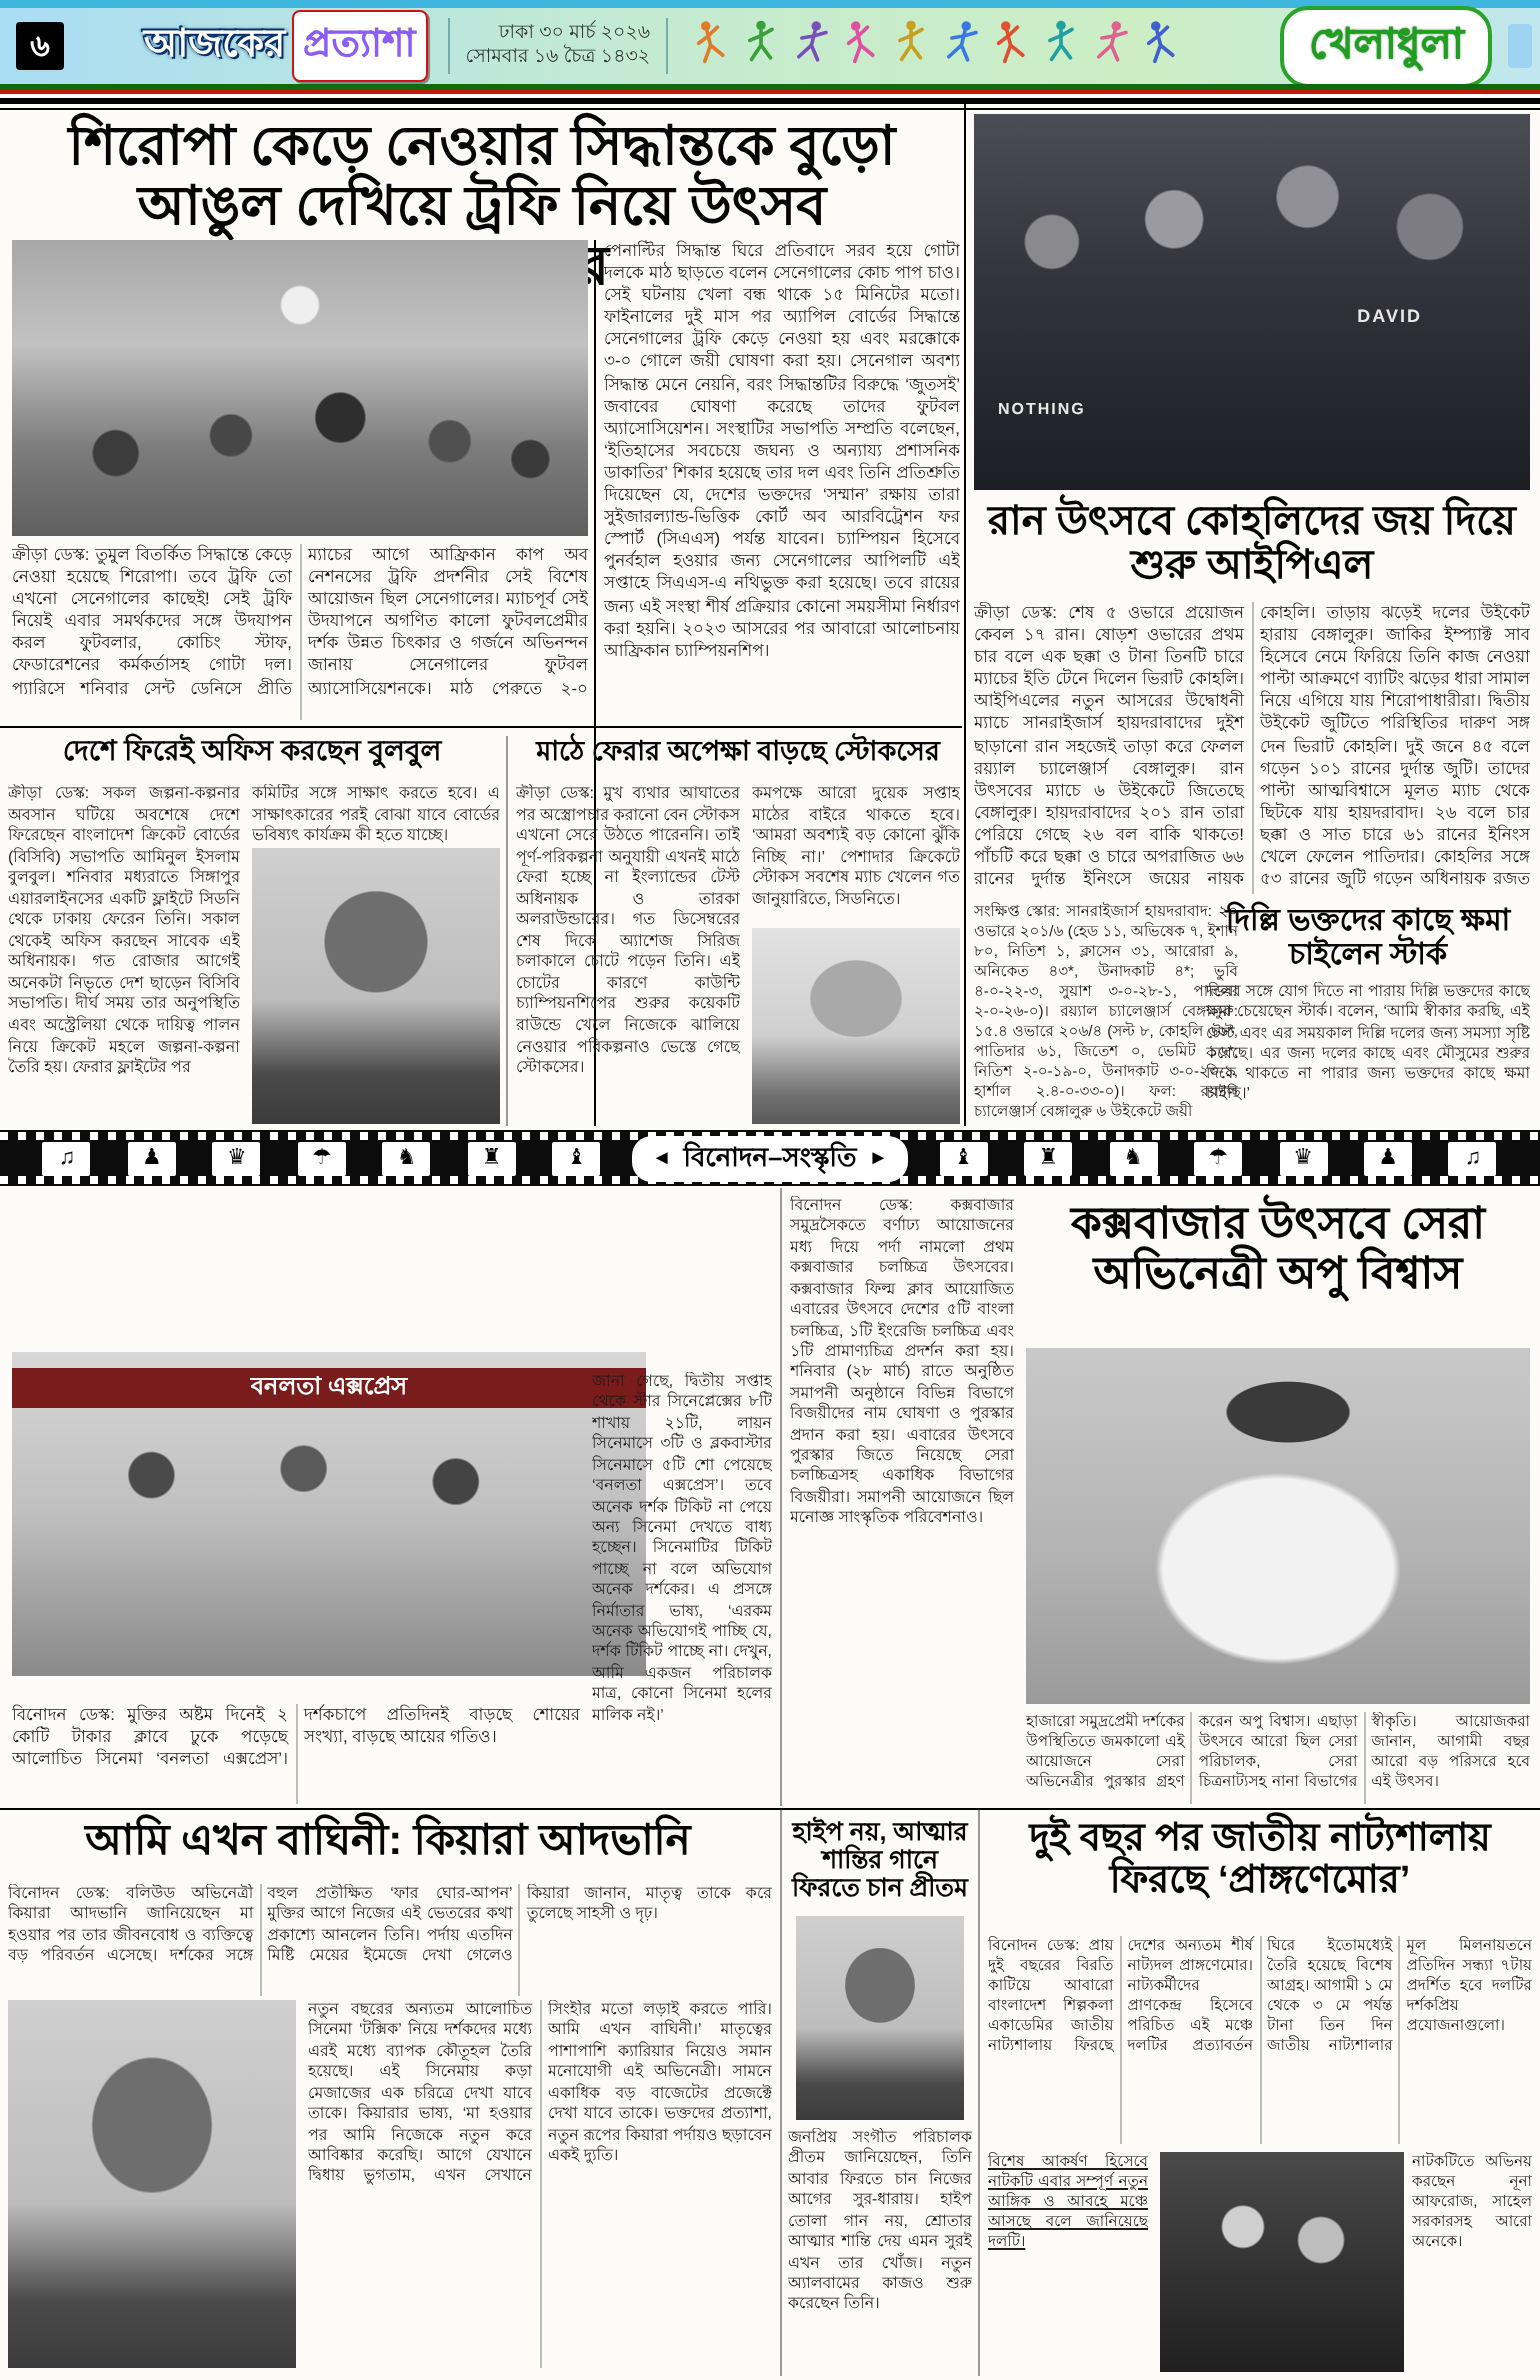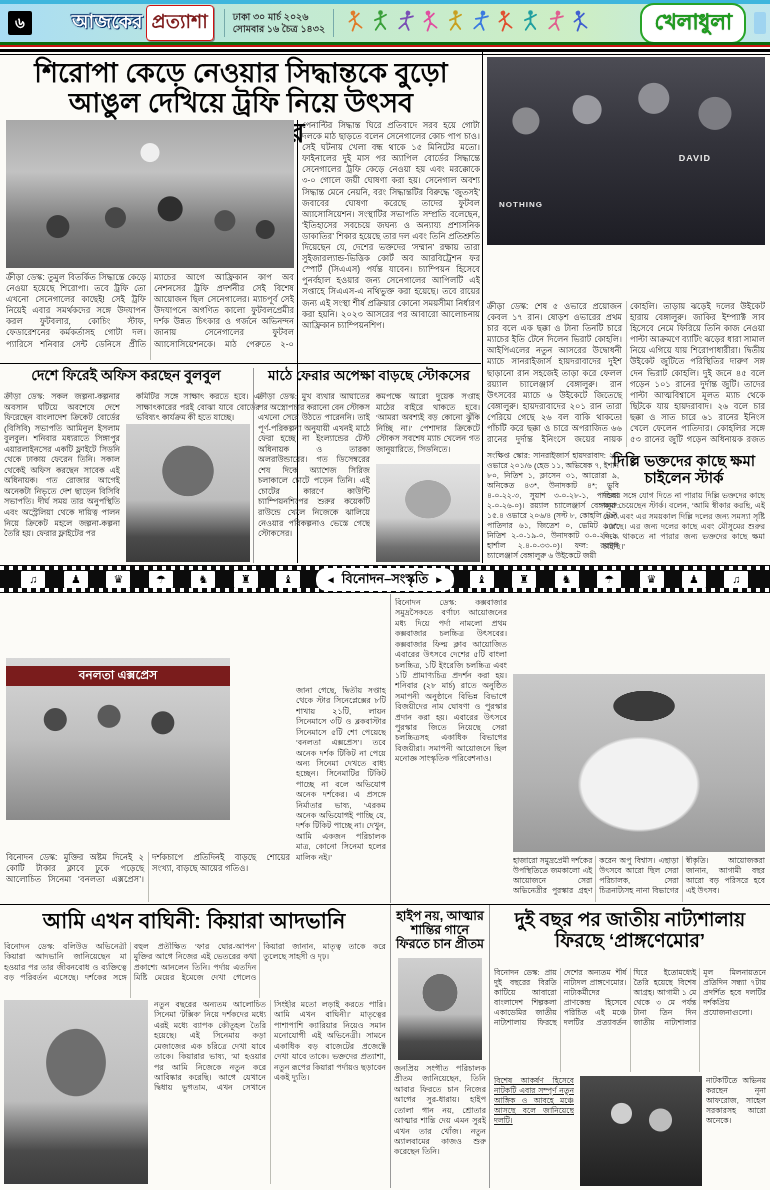--- a/index.html
+++ b/index.html
@@ -9,24 +9,24 @@
   
   .topline{left:0;top:0;width:770px;height:4px;background:#3fb6dd;}
   .banner{left:0;top:4px;width:770px;height:38px;
           background:linear-gradient(90deg,#a9ddf4 0%,#c3ead2 40%,#cdeec4 75%,#bfe6ef 100%);
           display:flex;align-items:center;}
   .banner-greenline{left:0;top:42px;width:770px;height:3px;background:#0e6b0e;}
   .banner-redline{left:0;top:45px;width:770px;height:2px;background:#cc1111;}
   .pageno{width:24px;height:24px;background:#000;color:#fff;display:flex;align-items:center;justify-content:center;
           font-size:15px;font-weight:bold;margin:0 8px 0 8px;border-radius:2px;}
   .paper1{font-size:19px;font-weight:bold;color:#ffffff;text-shadow:0 0 2px #07306b,1px 1px 0 #07306b,-1px -1px 0 #07306b;margin-left:32px;}
-  .paper2{font-size:19px;font-weight:bold;color:#7f1d1d;background:#fff;border:1px solid #d01212;
+  .paper2{font-size:19px;font-weight:bold;color:#8b5cf6;background:#fff;border:1px solid #d01212;
           border-radius:4px;padding:1px 5px;margin-left:3px;box-shadow:1px 1px 0 #888;}
   .dateblock{margin-left:10px;padding:2px 8px;border-left:1px solid #7aa;border-right:1px solid #7aa;
-             font-size:9.5px;font-weight:bold;color:#333;line-height:1.3;white-space:nowrap;}
+             font-size:9.5px;font-weight:normal;color:#333;line-height:1.3;white-space:nowrap;text-align:right;}
   .iconrow{display:flex;align-items:center;gap:6px;margin-left:12px;flex:1;}
   .sport-icon{display:inline-block;}
   .sectionbox{background:#fff;border:2px solid #28a428;border-radius:14px;padding:1px 12px;
               font-size:21px;font-weight:bold;color:#1f9e1f;text-shadow:0 0 1px #0a5c0a;margin-right:8px;white-space:nowrap;}
   .bluetab{width:12px;height:22px;background:#9fd4f0;margin-right:4px;border-radius:2px;}
   
   .hrule{background:#000;}
   .vrule{background:#000;width:1px;}
   
   .head{font-weight:bold;color:#050505;text-align:center;line-height:1.12;letter-spacing:0;}
@@ -155,29 +155,30 @@
   <div class="abs photo ph-trophy" style="left:6px;top:120px;width:288px;height:148px;"></div>
   <div class="abs btx" style="left:302px;top:120px;width:178px;height:242px;">পেনাল্টির সিদ্ধান্ত ঘিরে প্রতিবাদে সরব হয়ে গোটা দলকে মাঠ ছাড়তে বলেন সেনেগালের কোচ পাপ চাও। সেই ঘটনায় খেলা বন্ধ থাকে ১৫ মিনিটের মতো। ফাইনালের দুই মাস পর অ্যাপিল বোর্ডের সিদ্ধান্তে সেনেগালের ট্রফি কেড়ে নেওয়া হয় এবং মরক্কোকে ৩-০ গোলে জয়ী ঘোষণা করা হয়। সেনেগাল অবশ্য সিদ্ধান্ত মেনে নেয়নি, বরং সিদ্ধান্তটির বিরুদ্ধে ‘জুতসই’ জবাবের ঘোষণা করেছে তাদের ফুটবল অ্যাসোসিয়েশন। সংস্থাটির সভাপতি সম্প্রতি বলেছেন, ‘ইতিহাসের সবচেয়ে জঘন্য ও অন্যায্য প্রশাসনিক ডাকাতির’ শিকার হয়েছে তার দল এবং তিনি প্রতিশ্রুতি দিয়েছেন যে, দেশের ভক্তদের ‘সম্মান’ রক্ষায় তারা সুইজারল্যান্ড-ভিত্তিক কোর্ট অব আরবিট্রেশন ফর স্পোর্ট (সিএএস) পর্যন্ত যাবেন। চ্যাম্পিয়ন হিসেবে পুনর্বহাল হওয়ার জন্য সেনেগালের আপিলটি এই সপ্তাহে সিএএস-এ নথিভুক্ত করা হয়েছে। তবে রায়ের জন্য এই সংস্থা শীর্ষ প্রক্রিয়ার কোনো সময়সীমা নির্ধারণ করা হয়নি। ২০২৩ আসরের পর আবারো আলোচনায় আফ্রিকান চ্যাম্পিয়নশিপ।</div>
   <div class="abs btx cols2" style="left:6px;top:272px;width:288px;height:88px;">ক্রীড়া ডেস্ক: তুমুল বিতর্কিত সিদ্ধান্তে কেড়ে নেওয়া হয়েছে শিরোপা। তবে ট্রফি তো এখনো সেনেগালের কাছেই! সেই ট্রফি নিয়েই এবার সমর্থকদের সঙ্গে উদযাপন করল ফুটবলার, কোচিং স্টাফ, ফেডারেশনের কর্মকর্তাসহ গোটা দল। প্যারিসে শনিবার সেন্ট ডেনিসে প্রীতি ম্যাচের আগে আফ্রিকান কাপ অব নেশনসের ট্রফি প্রদর্শনীর সেই বিশেষ আয়োজন ছিল সেনেগালের। ম্যাচপূর্ব সেই উদযাপনে অগণিত কালো ফুটবলপ্রেমীর দর্শক উন্নত চিৎকার ও গর্জনে অভিনন্দন জানায় সেনেগালের ফুটবল অ্যাসোসিয়েশনকে। মাঠ পেরুতে ২-০ গোলে হারিয়ে ট্রফি নিয়ে গ্যালারি ঘুরে মাঠ প্রদক্ষিণ করে ট্রফি নিয়ে উৎসবে মাতে সেনেগাল দল।</div>
   <div class="abs vrule" style="left:297px;top:120px;height:443px;"></div>
 
   <div class="abs vrule" style="left:482px;top:50px;height:513px;"></div>
   <div class="abs photo ph-rcb" style="left:487px;top:57px;width:278px;height:188px;">
     <span class="jersey-txt" style="left:12px;bottom:36px;font-size:8px;">NOTHING</span>
     <span class="jersey-txt" style="right:54px;top:96px;font-size:9px;">DAVID</span>
   </div>
+  <div class="abs head" style="left:487px;top:250px;width:278px;font-size:20px;">রান উৎসবে কোহলিদের জয় দিয়ে শুরু আইপিএল</div>
   <div class="abs btx cols2" style="left:487px;top:301px;width:278px;height:146px;">ক্রীড়া ডেস্ক: শেষ ৫ ওভারে প্রয়োজন কেবল ১৭ রান। ষোড়শ ওভারের প্রথম চার বলে এক ছক্কা ও টানা তিনটি চারে ম্যাচের ইতি টেনে দিলেন ভিরাট কোহলি। আইপিএলের নতুন আসরের উদ্বোধনী ম্যাচে সানরাইজার্স হায়দরাবাদের দুইশ ছাড়ানো রান সহজেই তাড়া করে ফেলল রয়্যাল চ্যালেঞ্জার্স বেঙ্গালুরু। রান উৎসবের ম্যাচে ৬ উইকেটে জিতেছে বেঙ্গালুরু। হায়দরাবাদের ২০১ রান তারা পেরিয়ে গেছে ২৬ বল বাকি থাকতে! পাঁচটি করে ছক্কা ও চারে অপরাজিত ৬৬ রানের দুর্দান্ত ইনিংসে জয়ের নায়ক কোহলি। তাড়ায় ঝড়েই দলের উইকেট হারায় বেঙ্গালুরু। জাকির ইম্প্যাক্ট সাব হিসেবে নেমে ফিরিয়ে তিনি কাজ নেওয়া পাল্টা আক্রমণে ব্যাটিং ঝড়ের ধারা সামাল নিয়ে এগিয়ে যায় শিরোপাধারীরা। দ্বিতীয় উইকেট জুটিতে পরিস্থিতির দারুণ সঙ্গ দেন ভিরাট কোহলি। দুই জনে ৪৫ বলে গড়েন ১০১ রানের দুর্দান্ত জুটি। তাদের পাল্টা আত্মবিশ্বাসে মূলত ম্যাচ থেকে ছিটকে যায় হায়দরাবাদ। ২৬ বলে চার ছক্কা ও সাত চারে ৬১ রানের ইনিংস খেলে ফেলেন পাতিদার। কোহলির সঙ্গে ৫৩ রানের জুটি গড়েন অধিনায়ক রজত পাতিদার। ১২ বলে তিনি খেলেন ৩১ রানের ছোট্ট কিন্তু কার্যকর ইনিংস।</div>
   <div class="abs btx" style="left:487px;top:451px;width:132px;height:112px;font-size:7.6px;">সংক্ষিপ্ত স্কোর: সানরাইজার্স হায়দরাবাদ: ২০ ওভারে ২০১/৬ (হেড ১১, অভিষেক ৭, ইশান ৮০, নিতিশ ১, ক্লাসেন ৩১, আরোরা ৯, অনিকেত ৪৩*, উনাদকাট ৪*; ভুবি ৪-০-২২-৩, সুয়াশ ৩-০-২৮-১, পান্ডিয়া ২-০-২৬-০)। রয়্যাল চ্যালেঞ্জার্স বেঙ্গালুরু: ১৫.৪ ওভারে ২০৬/৪ (সল্ট ৮, কোহলি ৬৬*, পাতিদার ৬১, জিতেশ ০, ভেমিট ১৬*; নিতিশ ২-০-১৯-০, উনাদকাট ৩-০-২৩-১, হার্শাল ২.৪-০-৩৩-০)। ফল: রয়্যাল চ্যালেঞ্জার্স বেঙ্গালুরু ৬ উইকেটে জয়ী</div>
   <div class="abs head" style="left:603px;top:453px;width:162px;font-size:15px;">দিল্লি ভক্তদের কাছে ক্ষমা চাইলেন স্টার্ক</div>
   <div class="abs btx" style="left:603px;top:491px;width:162px;height:72px;font-size:7.8px;">দলের সঙ্গে যোগ দিতে না পারায় দিল্লি ভক্তদের কাছে ক্ষমা চেয়েছেন স্টার্ক। বলেন, ‘আমি স্বীকার করছি, এই টেস্ট এবং এর সময়কাল দিল্লি দলের জন্য সমস্যা সৃষ্টি করেছে। এর জন্য দলের কাছে এবং মৌসুমের শুরুর দিকে থাকতে না পারার জন্য ভক্তদের কাছে ক্ষমা চাইছি।’</div>
 
   <div class="abs hrule" style="left:0;top:363px;width:481px;height:1px;"></div>
   <div class="abs head" style="left:2px;top:368px;width:248px;font-size:14px;white-space:nowrap;">দেশে ফিরেই অফিস করছেন বুলবুল</div>
   <div class="abs btx" style="left:4px;top:392px;width:116px;height:170px;font-size:8px;">ক্রীড়া ডেস্ক: সকল জল্পনা-কল্পনার অবসান ঘটিয়ে অবশেষে দেশে ফিরেছেন বাংলাদেশ ক্রিকেট বোর্ডের (বিসিবি) সভাপতি আমিনুল ইসলাম বুলবুল। শনিবার মধ্যরাতে সিঙ্গাপুর এয়ারলাইনসের একটি ফ্লাইটে সিডনি থেকে ঢাকায় ফেরেন তিনি। সকাল থেকেই অফিস করছেন সাবেক এই অধিনায়ক। গত রোজার আগেই অনেকটা নিভৃতে দেশ ছাড়েন বিসিবি সভাপতি। দীর্ঘ সময় তার অনুপস্থিতি এবং অস্ট্রেলিয়া থেকে দায়িত্ব পালন নিয়ে ক্রিকেট মহলে জল্পনা-কল্পনা তৈরি হয়। ফেরার ফ্লাইটের পর</div>
-  <div class="abs btx" style="left:126px;top:392px;width:124px;height:30px;font-size:8px;margin-left:10px;">কমিটির সঙ্গে সাক্ষাৎ করতে হবে। এ সাক্ষাৎকারের পরই বোঝা যাবে বোর্ডের ভবিষ্যৎ কার্যক্রম কী হতে যাচ্ছে।</div>
+  <div class="abs btx" style="left:126px;top:392px;width:124px;height:30px;font-size:8px;">কমিটির সঙ্গে সাক্ষাৎ করতে হবে। এ সাক্ষাৎকারের পরই বোঝা যাবে বোর্ডের ভবিষ্যৎ কার্যক্রম কী হতে যাচ্ছে।</div>
   <div class="abs photo ph-portrait" style="left:126px;top:424px;width:124px;height:138px;"></div>
   <div class="abs vrule" style="left:253px;top:368px;height:195px;background:#999;"></div>
   <div class="abs head" style="left:257px;top:368px;width:224px;font-size:13.5px;white-space:nowrap;">মাঠে ফেরার অপেক্ষা বাড়ছে স্টোকসের</div>
   <div class="abs btx" style="left:258px;top:392px;width:112px;height:170px;font-size:8px;">ক্রীড়া ডেস্ক: মুখ ব্যথার আঘাতের পর অস্ত্রোপচার করানো বেন স্টোকস এখনো সেরে উঠতে পারেননি। তাই পূর্ণ-পরিকল্পনা অনুযায়ী এখনই মাঠে ফেরা হচ্ছে না ইংল্যান্ডের টেস্ট অধিনায়ক ও তারকা অলরাউন্ডারের। গত ডিসেম্বরের শেষ দিকে অ্যাশেজ সিরিজ চলাকালে চোটে পড়েন তিনি। এই চোটের কারণে কাউন্টি চ্যাম্পিয়নশিপের শুরুর কয়েকটি রাউন্ডে খেলে নিজেকে ঝালিয়ে নেওয়ার পরিকল্পনাও ভেস্তে গেছে স্টোকসের।</div>
   <div class="abs btx" style="left:376px;top:392px;width:104px;height:70px;font-size:8px;">কমপক্ষে আরো দুয়েক সপ্তাহ মাঠের বাইরে থাকতে হবে। ‘আমরা অবশ্যই বড় কোনো ঝুঁকি নিচ্ছি না।’ পেশাদার ক্রিকেটে স্টোকস সবশেষ ম্যাচ খেলেন গত জানুয়ারিতে, সিডনিতে।</div>
   <div class="abs photo ph-stokes" style="left:376px;top:464px;width:104px;height:98px;"></div>
 
   <div class="abs filmstrip">
     <div class="frames">
         <span class="frame">♫</span>
@@ -197,28 +198,29 @@
         <span class="frame">♝</span>
         <span class="frame">♜</span>
         <span class="frame">♞</span>
         <span class="frame">☂</span>
         <span class="frame">♛</span>
         <span class="frame">♟</span>
         <span class="frame">♫</span>
       </div>
   </div>
 
-  <div class="abs photo ph-group" style="left:6px;top:658px;width:224px;height:162px;">
+  <div class="abs photo ph-group" style="left:6px;top:676px;width:317px;height:162px;">
     <div class="ph-banner">বনলতা এক্সপ্রেস</div>
   </div>
   <div class="abs btx" style="left:296px;top:686px;width:90px;height:216px;font-size:7.9px;">জানা গেছে, দ্বিতীয় সপ্তাহ থেকে স্টার সিনেপ্লেক্সের ৮টি শাখায় ২১টি, লায়ন সিনেমাসে ৩টি ও ব্লকবাস্টার সিনেমাসে ৫টি শো পেয়েছে ‘বনলতা এক্সপ্রেস’। তবে অনেক দর্শক টিকিট না পেয়ে অন্য সিনেমা দেখতে বাধ্য হচ্ছেন। সিনেমাটির টিকিট পাচ্ছে না বলে অভিযোগ অনেক দর্শকের। এ প্রসঙ্গে নির্মাতার ভাষ্য, ‘এরকম অনেক অভিযোগই পাচ্ছি যে, দর্শক টিকিট পাচ্ছে না। দেখুন, আমি একজন পরিচালক মাত্র, কোনো সিনেমা হলের মালিক নই।’</div>
   <div class="abs btx cols2" style="left:6px;top:852px;width:284px;height:50px;">বিনোদন ডেস্ক: মুক্তির অষ্টম দিনেই ২ কোটি টাকার ক্লাবে ঢুকে পড়েছে আলোচিত সিনেমা ‘বনলতা এক্সপ্রেস’। দর্শকচাপে প্রতিদিনই বাড়ছে শোয়ের সংখ্যা, বাড়ছে আয়ের গতিও।</div>
   <div class="abs vrule" style="left:390px;top:594px;height:309px;background:#999;"></div>
 
   <div class="abs btx" style="left:395px;top:598px;width:112px;height:304px;font-size:7.9px;">বিনোদন ডেস্ক: কক্সবাজার সমুদ্রসৈকতে বর্ণাঢ্য আয়োজনের মধ্য দিয়ে পর্দা নামলো প্রথম কক্সবাজার চলচ্চিত্র উৎসবের। কক্সবাজার ফিল্ম ক্লাব আয়োজিত এবারের উৎসবে দেশের ৫টি বাংলা চলচ্চিত্র, ১টি ইংরেজি চলচ্চিত্র এবং ১টি প্রামাণ্যচিত্র প্রদর্শন করা হয়। শনিবার (২৮ মার্চ) রাতে অনুষ্ঠিত সমাপনী অনুষ্ঠানে বিভিন্ন বিভাগে বিজয়ীদের নাম ঘোষণা ও পুরস্কার প্রদান করা হয়। এবারের উৎসবে পুরস্কার জিতে নিয়েছে সেরা চলচ্চিত্রসহ একাধিক বিভাগের বিজয়ীরা। সমাপনী আয়োজনে ছিল মনোজ্ঞ সাংস্কৃতিক পরিবেশনাও।</div>
+  <div class="abs head" style="left:513px;top:600px;width:252px;font-size:22px;">কক্সবাজার উৎসবে সেরা অভিনেত্রী অপু বিশ্বাস</div>
   <div class="abs photo ph-apu" style="left:513px;top:674px;width:252px;height:178px;"></div>
   <div class="abs btx cols3" style="left:513px;top:856px;width:252px;height:46px;font-size:7.6px;">হাজারো সমুদ্রপ্রেমী দর্শকের উপস্থিতিতে জমকালো এই আয়োজনে সেরা অভিনেত্রীর পুরস্কার গ্রহণ করেন অপু বিশ্বাস। এছাড়া উৎসবে আরো ছিল সেরা পরিচালক, সেরা চিত্রনাট্যসহ নানা বিভাগের স্বীকৃতি। আয়োজকরা জানান, আগামী বছর আরো বড় পরিসরে হবে এই উৎসব।</div>
 
   <div class="abs hrule" style="left:0;top:904px;width:770px;height:1px;"></div>
   <div class="abs head" style="left:2px;top:909px;width:384px;font-size:21px;white-space:nowrap;">আমি এখন বাঘিনী: কিয়ারা আদভানি</div>
   <div class="abs btx cols3" style="left:4px;top:942px;width:382px;height:56px;font-size:7.9px;">বিনোদন ডেস্ক: বলিউড অভিনেত্রী কিয়ারা আদভানি জানিয়েছেন মা হওয়ার পর তার জীবনবোধ ও ব্যক্তিত্বে বড় পরিবর্তন এসেছে। দর্শকের সঙ্গে বহুল প্রতীক্ষিত ‘ফার ঘোর-আপন’ মুক্তির আগে নিজের এই ভেতরের কথা প্রকাশ্যে আনলেন তিনি। পর্দায় এতদিন মিষ্টি মেয়ের ইমেজে দেখা গেলেও কিয়ারা জানান, মাতৃত্ব তাকে করে তুলেছে সাহসী ও দৃঢ়।</div>
   <div class="abs photo ph-portrait" style="left:4px;top:1000px;width:144px;height:184px;"></div>
   <div class="abs btx cols2" style="left:154px;top:1000px;width:232px;height:184px;font-size:7.9px;">নতুন বছরের অন্যতম আলোচিত সিনেমা ‘টক্সিক’ নিয়ে দর্শকদের মধ্যে এরই মধ্যে ব্যাপক কৌতূহল তৈরি হয়েছে। এই সিনেমায় কড়া মেজাজের এক চরিত্রে দেখা যাবে তাকে। কিয়ারার ভাষ্য, ‘মা হওয়ার পর আমি নিজেকে নতুন করে আবিষ্কার করেছি। আগে যেখানে দ্বিধায় ভুগতাম, এখন সেখানে সিংহীর মতো লড়াই করতে পারি। আমি এখন বাঘিনী।’ মাতৃত্বের পাশাপাশি ক্যারিয়ার নিয়েও সমান মনোযোগী এই অভিনেত্রী। সামনে একাধিক বড় বাজেটের প্রজেক্টে দেখা যাবে তাকে। ভক্তদের প্রত্যাশা, নতুন রূপের কিয়ারা পর্দায়ও ছড়াবেন একই দ্যুতি।</div>
   <div class="abs vrule" style="left:390px;top:905px;height:283px;background:#999;"></div>
 

